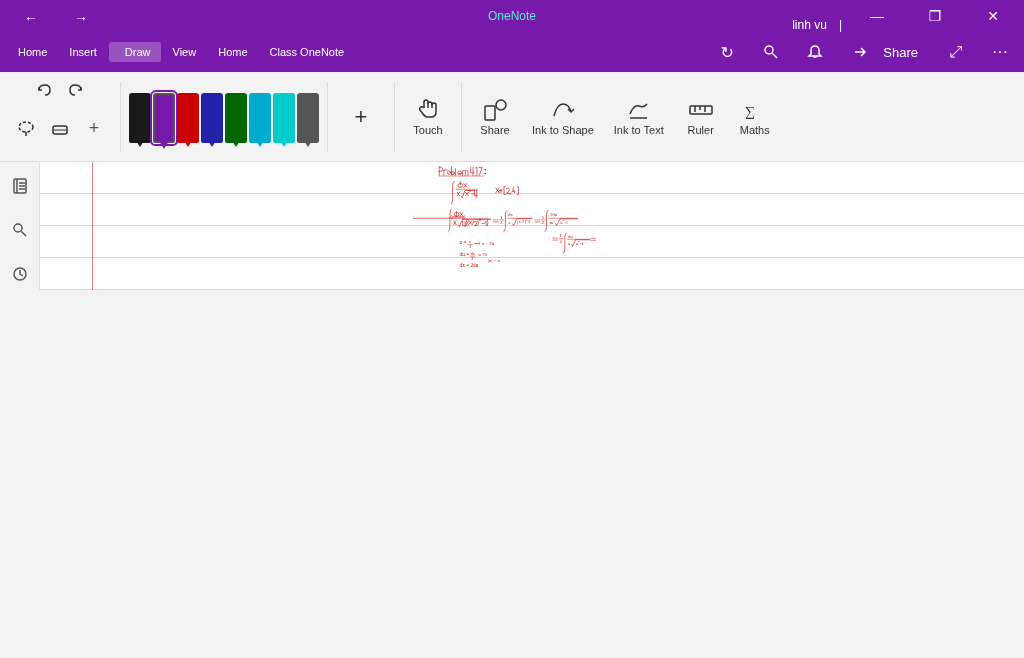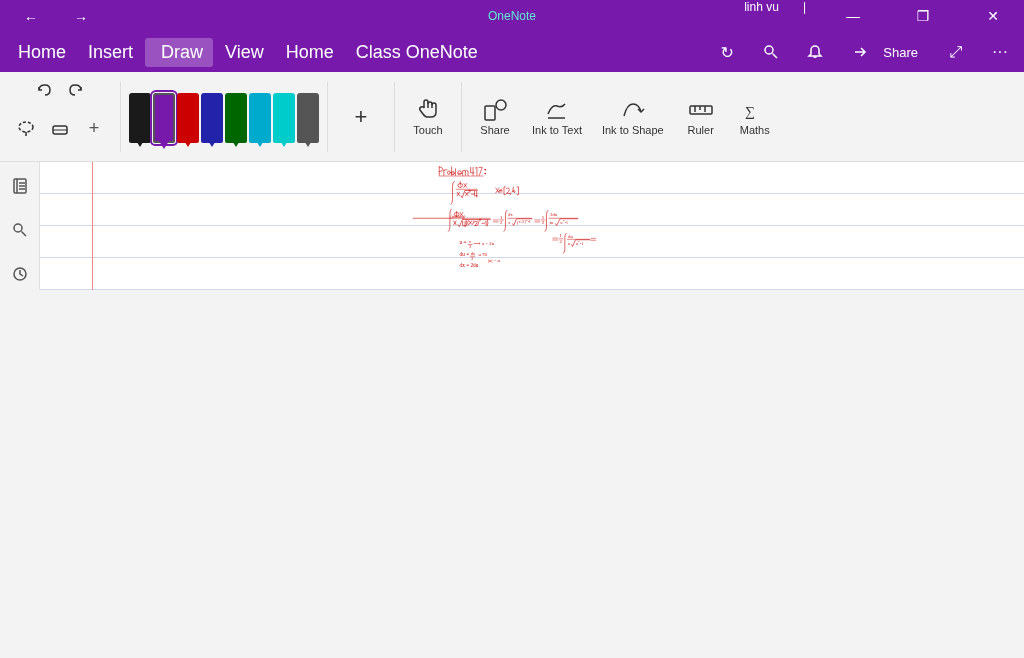--- a/index.html
+++ b/index.html
@@ -16,36 +16,36 @@
       color: white;
     }
     #titlebar-center {
       position: absolute;
       left: 50%;
       transform: translateX(-50%);
       font-size: 12px;
       color: #5eead4;
     }
     #titlebar-left { display: flex; gap: 4px; }
-    #titlebar-right { display: flex; align-items: flex-start; gap: 24px; font-size: 12px; }
+    #titlebar-right { display: flex; align-items: flex-end; gap: 12px; font-size: 12px; }
     .titlebar-btn { width: 46px; height: 32px; display: flex; align-items: center; justify-content: center; cursor: pointer; font-size: 14px; }
 
     
     #menubar {
       height: 40px;
       background: #7719aa;
       display: flex;
       align-items: center;
       padding: 0 8px;
       gap: 2px;
     }
     .menu-item {
       padding: 4px 10px;
       color: white;
-      font-size: 18px;
+      font-size: 11px;
       cursor: pointer;
       border-radius: 3px;
     }
     .menu-item.active { background: rgba(255,255,255,0.25); padding-left: 16px; }
 
     #menubar-right {
       margin-left: auto;
       display: flex;
       align-items: center;
       gap: 12px;
@@ -346,32 +346,32 @@
   <div class="big-tool-btn">
     <svg width="24" height="24" viewBox="0 0 24 24" fill="none" stroke="#333" stroke-width="1.5">
         <rect x="2" y="8" width="10" height="14" rx="1"></rect>
         <circle cx="18" cy="7" r="5"></circle>
       </svg>
     <span>Share</span>
   </div>
 
   <div class="big-tool-btn">
     <svg width="24" height="24" viewBox="0 0 24 24" fill="none" stroke="#333" stroke-width="1.5">
+        <path d="M3 18 Q6 6 12 6 Q18 6 20 14"></path>
+        <polyline points="17,11 20,14 23,11"></polyline>
+      </svg>
+    <span>Ink to Shape</span>
+  </div>
+
+  <div class="big-tool-btn">
+    <svg width="24" height="24" viewBox="0 0 24 24" fill="none" stroke="#333" stroke-width="1.5">
         <path d="M3 16 Q7 6 12 8 Q17 10 20 6"></path>
         <line x1="3" y1="20" x2="20" y2="20"></line>
       </svg>
     <span>Ink to Text</span>
-  </div>
-
-  <div class="big-tool-btn">
-    <svg width="24" height="24" viewBox="0 0 24 24" fill="none" stroke="#333" stroke-width="1.5">
-        <path d="M3 18 Q6 6 12 6 Q18 6 20 14"></path>
-        <polyline points="17,11 20,14 23,11"></polyline>
-      </svg>
-    <span>Ink to Shape</span>
   </div>
 
   <div class="big-tool-btn">
     <svg width="24" height="24" viewBox="0 0 24 24" fill="none" stroke="#333" stroke-width="1.5">
         <rect x="1" y="8" width="22" height="8" rx="1"></rect>
         <line x1="6" y1="8" x2="6" y2="14"></line>
         <line x1="11" y1="8" x2="11" y2="12"></line>
         <line x1="16" y1="8" x2="16" y2="14"></line>
       </svg>
     <span>Ruler</span>

